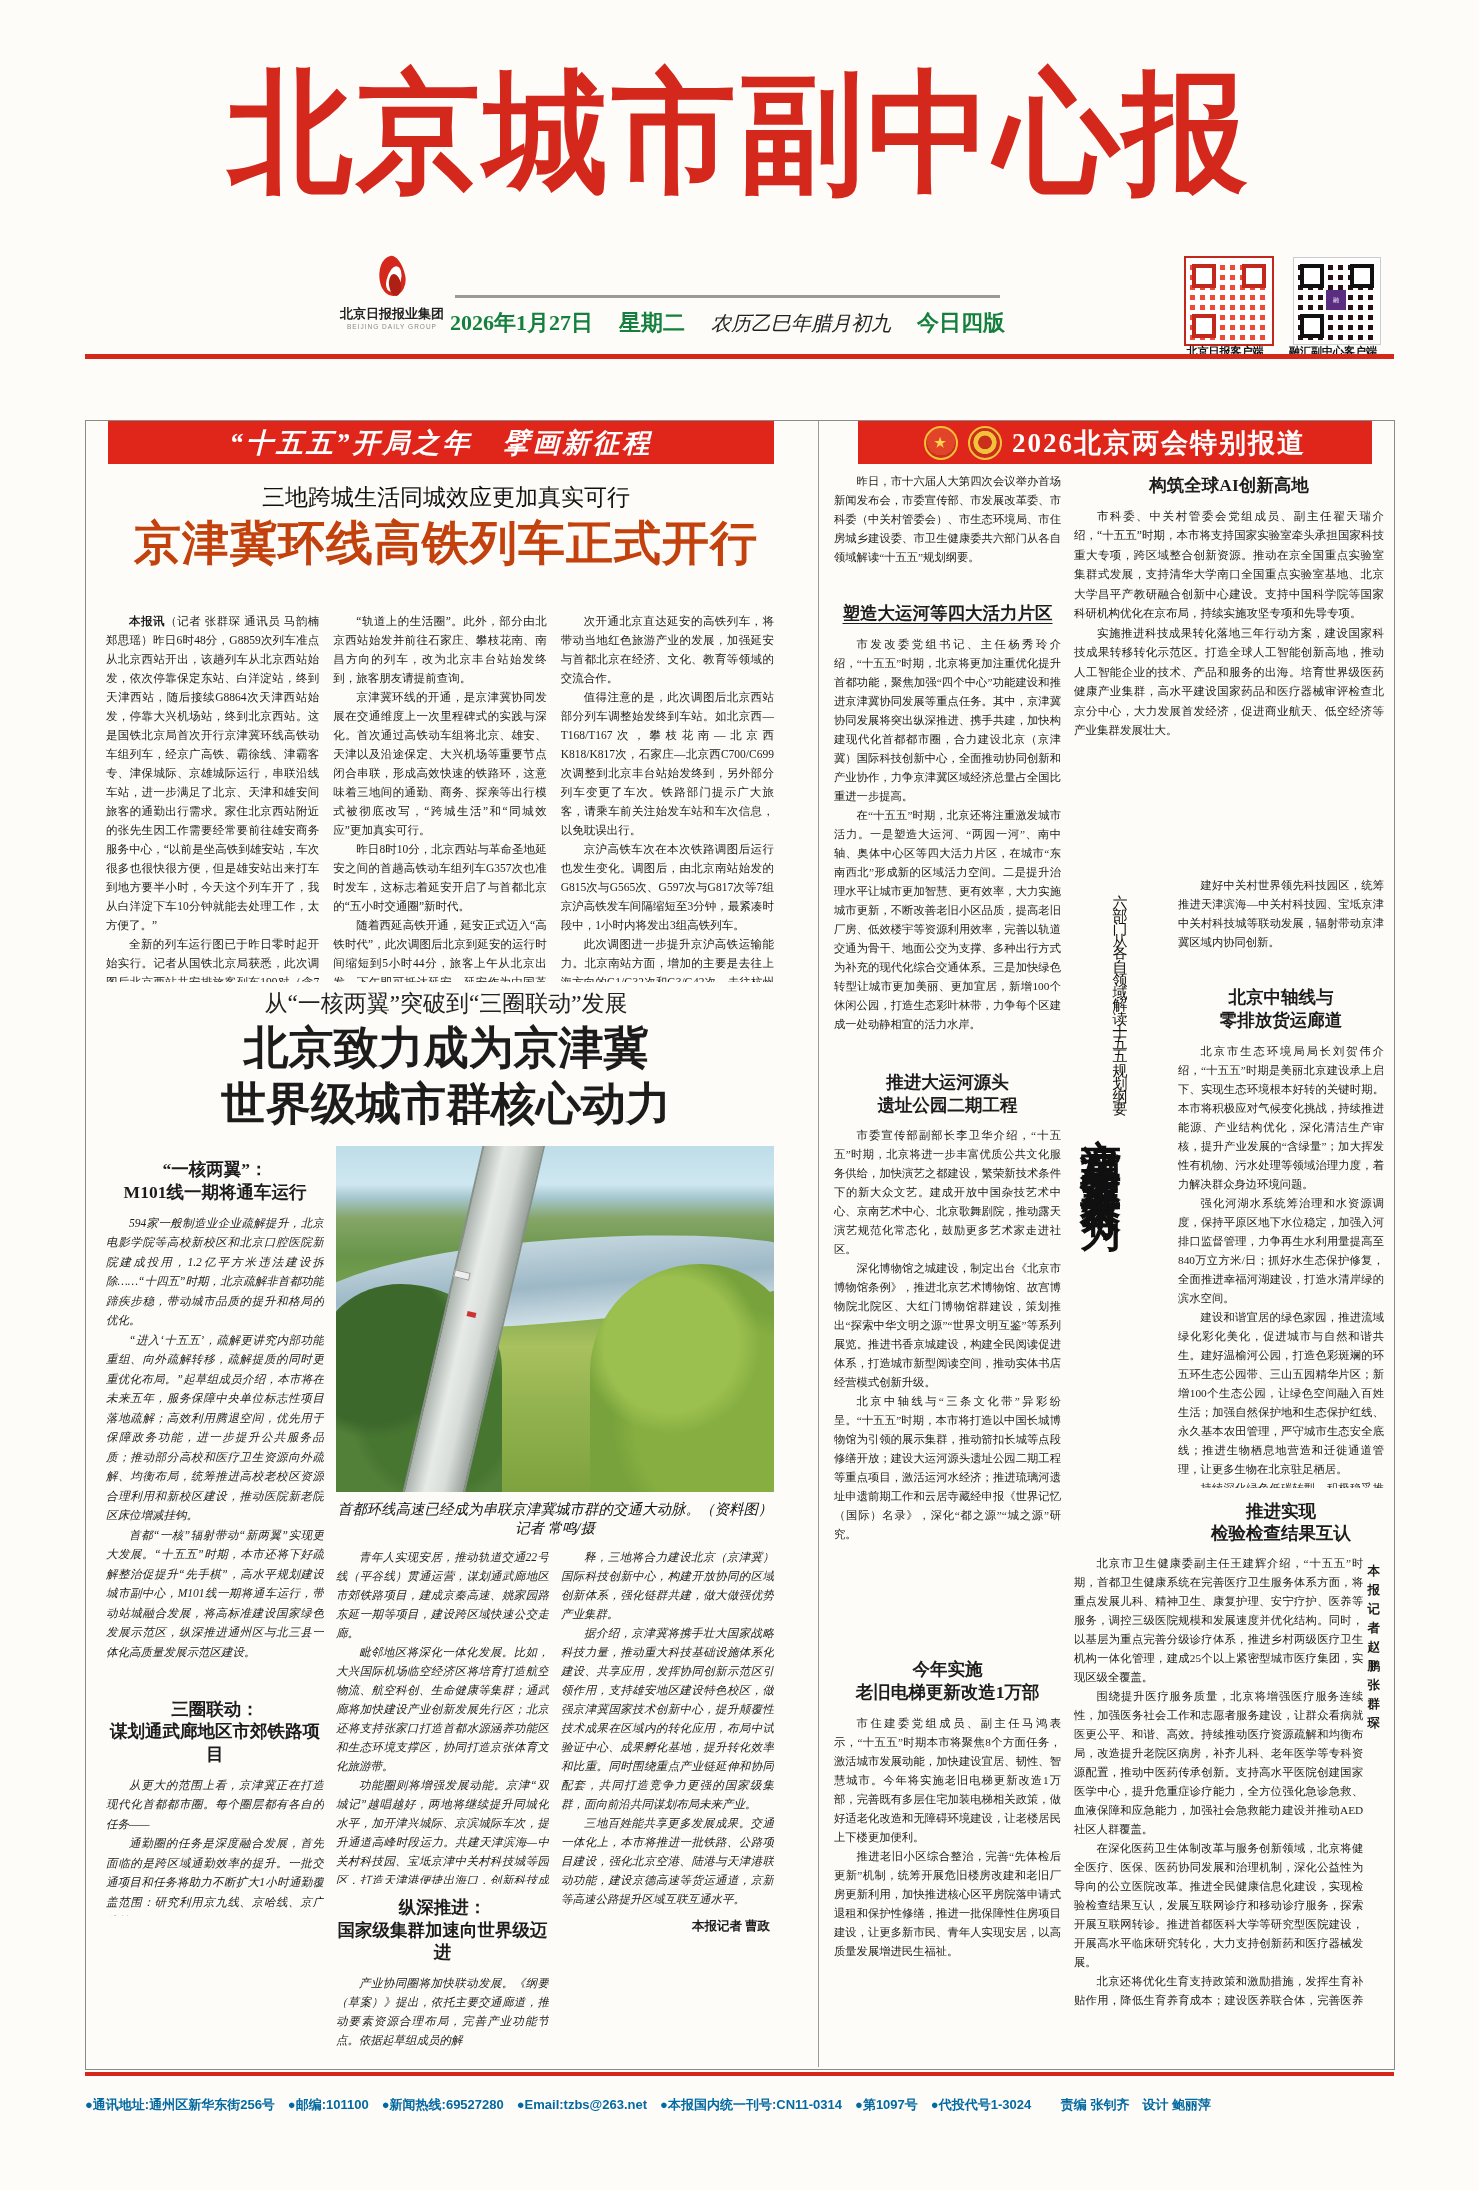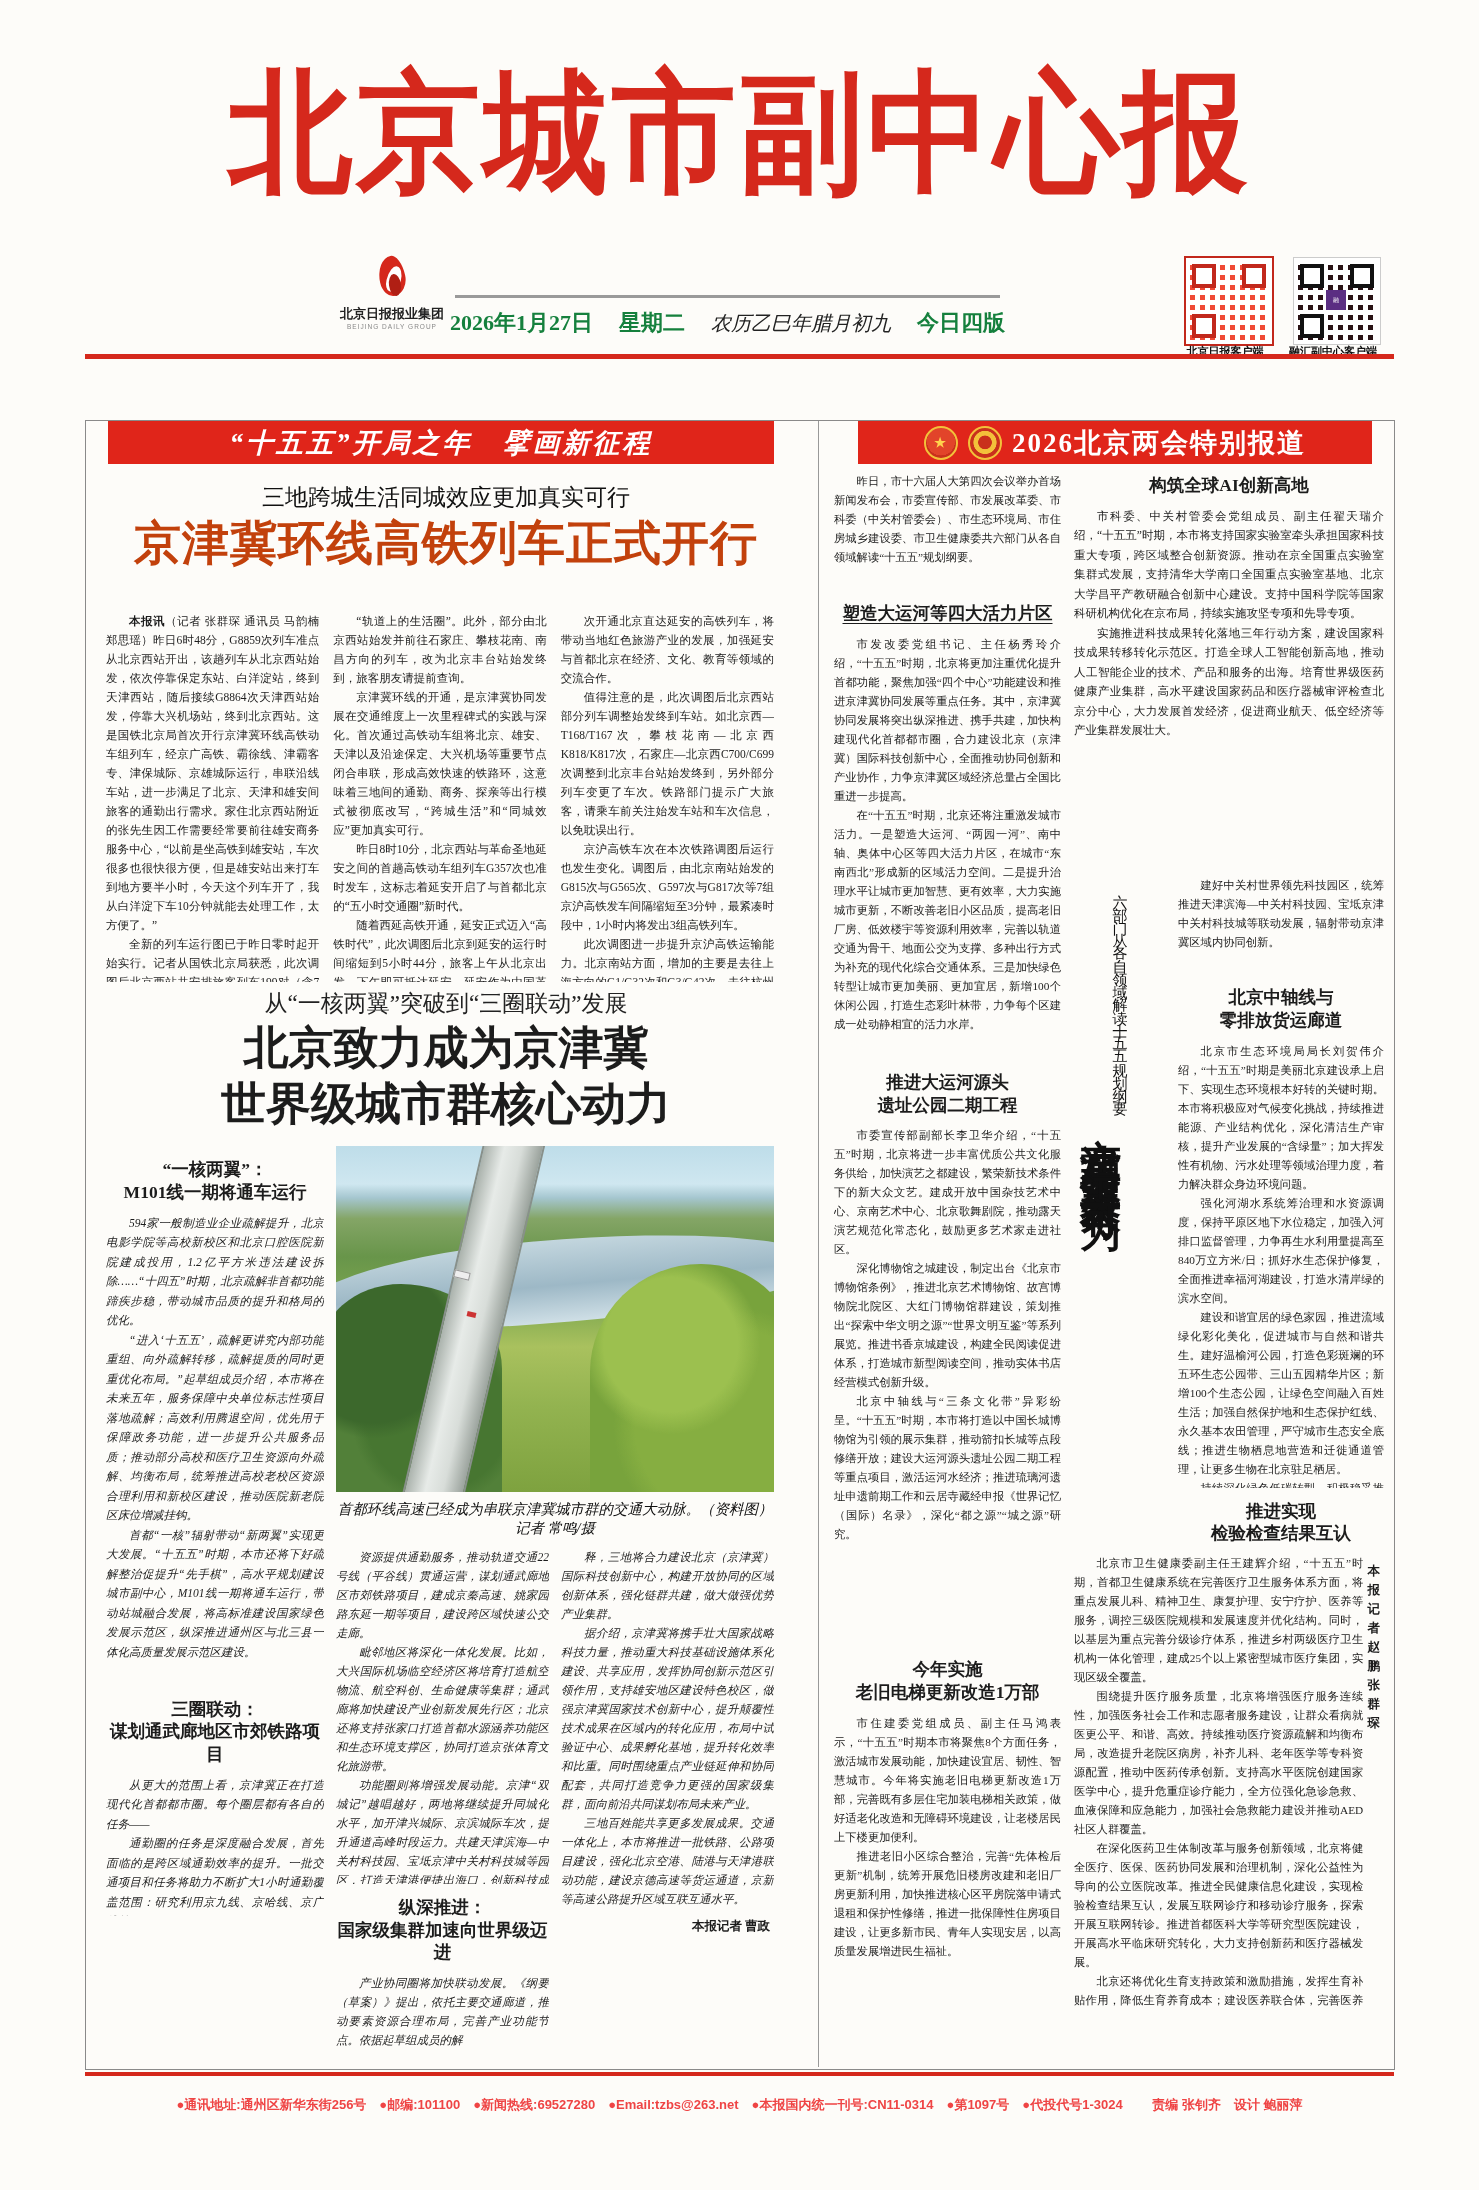--- a/index.html
+++ b/index.html
@@ -115,22 +115,22 @@
   .v-strip{width:98px;overflow:hidden;}
   .v-inner{writing-mode:vertical-rl;height:100%;display:flex;}
   .v-kick{font-size:15px;letter-spacing:13px;padding-top:6px;color:#111;}
   .v-head{font-size:41px;font-weight:bold;letter-spacing:6px;color:#101010;margin-top:2px;}
   .colR{flex:1;font-size:11.3px;line-height:19px;text-align:justify;overflow:hidden;}
   .hD2{height:98px;overflow:hidden;} .hTE{height:446px;overflow:hidden;}
   .band3{margin-top:6px;height:500px;overflow:hidden;font-size:11.3px;line-height:19px;text-align:justify;
          display:flex;}
   .hTF{height:452px;overflow:hidden;}
   
-  .footer{position:absolute;left:85px;top:2096px;width:1309px;text-align:center;
-          font-family:"Liberation Sans","DejaVu Sans",sans-serif;font-size:13px;font-weight:bold;color:#ef4444;}
+  .footer{position:absolute;left:85px;top:2096px;width:1309px;
+          font-family:"Liberation Sans","DejaVu Sans",sans-serif;font-size:13px;font-weight:bold;color:#0369a1;}
   .footer .credits{margin-left:26px;font-weight:bold;}
 </style>
 </head>
 <body>
 
 <div class="page">
 
   <div class="masthead">北京城市副中心报</div>
 
   <div class="logo">
@@ -226,21 +226,21 @@
         <div class="trees1"></div>
         <div class="trees2"></div>
         <div class="bridge"></div>
         <div class="truck"></div>
         <div class="car"></div>
       </div>
       <div class="caption">首都环线高速已经成为串联京津冀城市群的交通大动脉。（资料图）记者 常鸣/摄</div>
       <div class="city-cols">
         <div class="c-mid">
           <div class="clamp h336">
-              <p class="para">资源提供通勤服务，推动轨道交通22号线（平谷线）贯通运营，谋划通武廊地区市郊铁路项目，建成京秦高速、姚家园路东延一期等项目，建设跨区域快速公交走廊。</p>
+              <p class="para">青年人实现安居，推动轨道交通22号线（平谷线）贯通运营，谋划通武廊地区市郊铁路项目，建成京秦高速、姚家园路东延一期等项目，建设跨区域快速公交走廊。</p>
               <p class="para">毗邻地区将深化一体化发展。比如，大兴国际机场临空经济区将培育打造航空物流、航空科创、生命健康等集群；通武廊将加快建设产业创新发展先行区；北京还将支持张家口打造首都水源涵养功能区和生态环境支撑区，协同打造京张体育文化旅游带。</p>
               <p class="para">功能圈则将增强发展动能。京津“双城记”越唱越好，两地将继续提升同城化水平，加开津兴城际、京滨城际车次，提升通道高峰时段运力。共建天津滨海—中关村科技园、宝坻京津中关村科技城等园区，打造天津港便捷出海口，创新科技成果转化对接机制，加快建设京津雄创新集聚区。</p>
             </div>
           <div class="sect-head">
             <div>纵深推进：</div>
             <div>国家级集群加速向世界级迈进</div>
           </div>
           <div class="clamp h100">
               <p class="para">产业协同圈将加快联动发展。《纲要（草案）》提出，依托主要交通廊道，推动要素资源合理布局，完善产业功能节点。依据起草组成员的解</p>
             </div>

